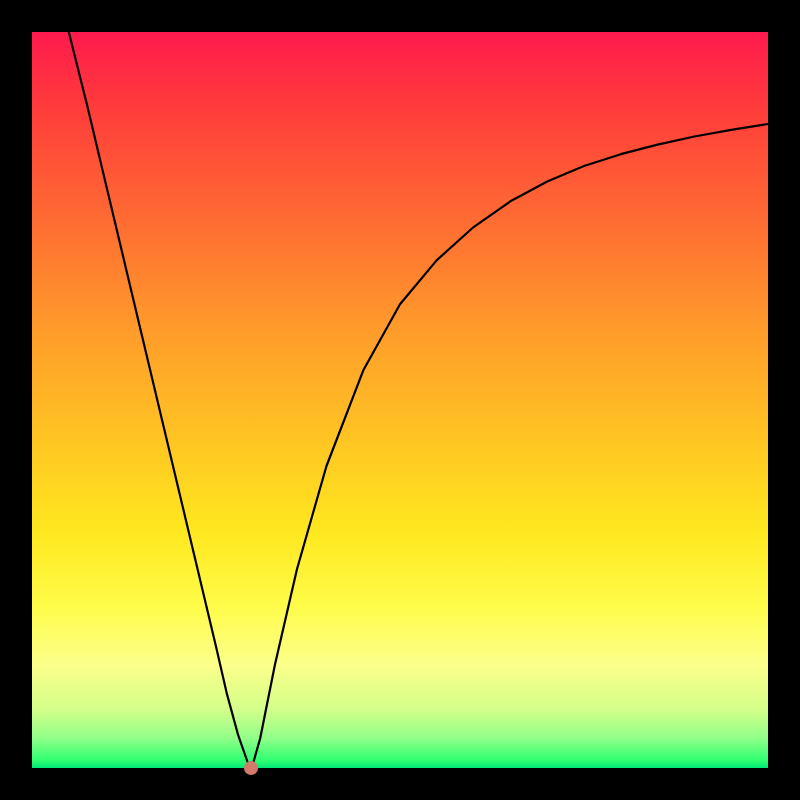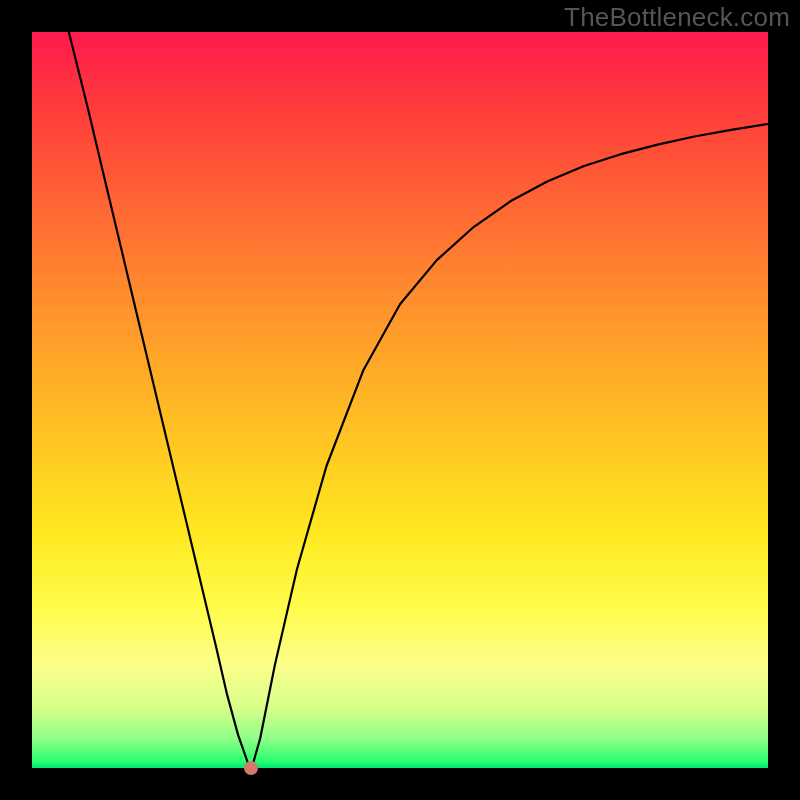--- a/index.html
+++ b/index.html
@@ -61,20 +61,19 @@
     width: 14px;
     height: 14px;
     border-radius: 50%;
     background: #d47a6a;
     transform: translate(-50%, -50%);
   }
 </style>
 </head>
 <body>
 <div class="container">
-  <div class="watermark">TheBottleneck.com</div>
   <div class="plot-area">
     <svg class="curve" viewBox="0 0 736 736" preserveAspectRatio="none">
       <path id="curvePath" fill="none" stroke="#000" stroke-width="2.2" stroke-linejoin="round" stroke-linecap="round" d="M36.80 0.00 L55.20 73.60 L73.60 150.88 L92.00 228.16 L110.40 305.44 L128.80 382.72 L147.20 460.00 L165.60 537.28 L184.00 614.56 L195.04 662.40 L206.08 702.88 L216.38 732.32 L220.80 732.32 L228.16 706.56 L242.88 632.96 L264.96 537.28 L294.40 434.24 L331.20 338.56 L368.00 272.32 L404.80 228.16 L441.60 195.04 L478.40 169.28 L515.20 149.41 L552.00 133.95 L588.80 122.18 L625.60 112.61 L662.40 104.51 L699.20 97.89 L736.00 92.00"></path>
     </svg>
     <div id="markerDot" class="marker" style="left: 218.592px; top: 736px;"></div>
   </div>
 </div>
 
 </body></html>

